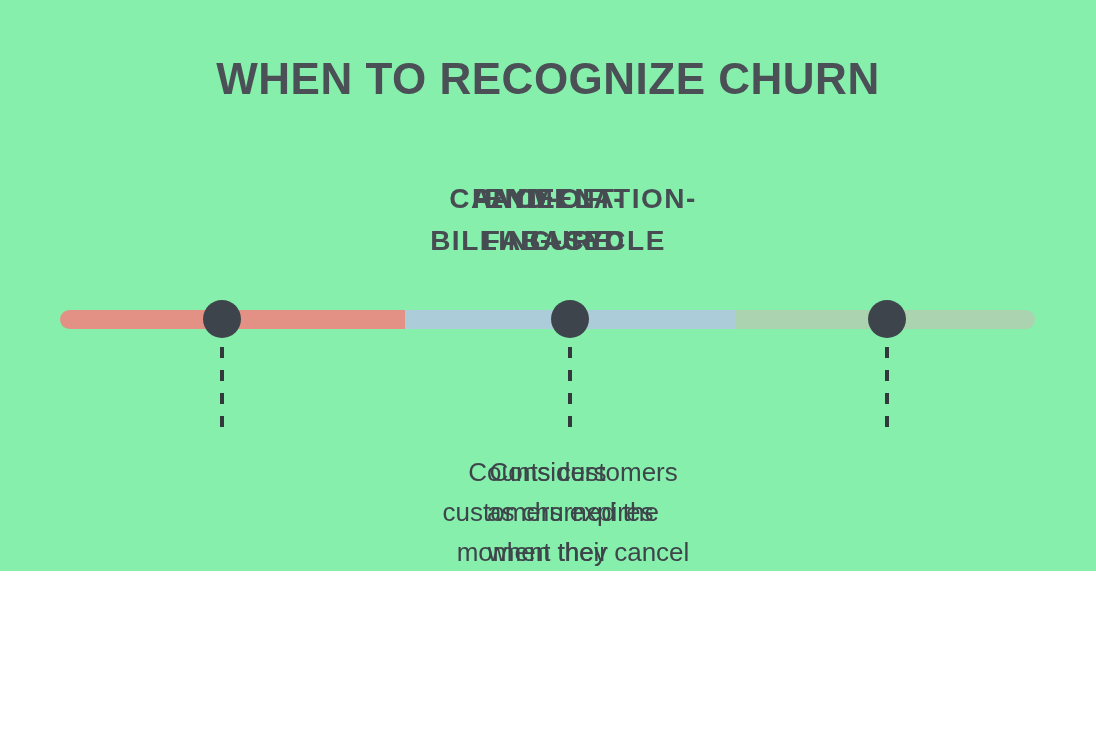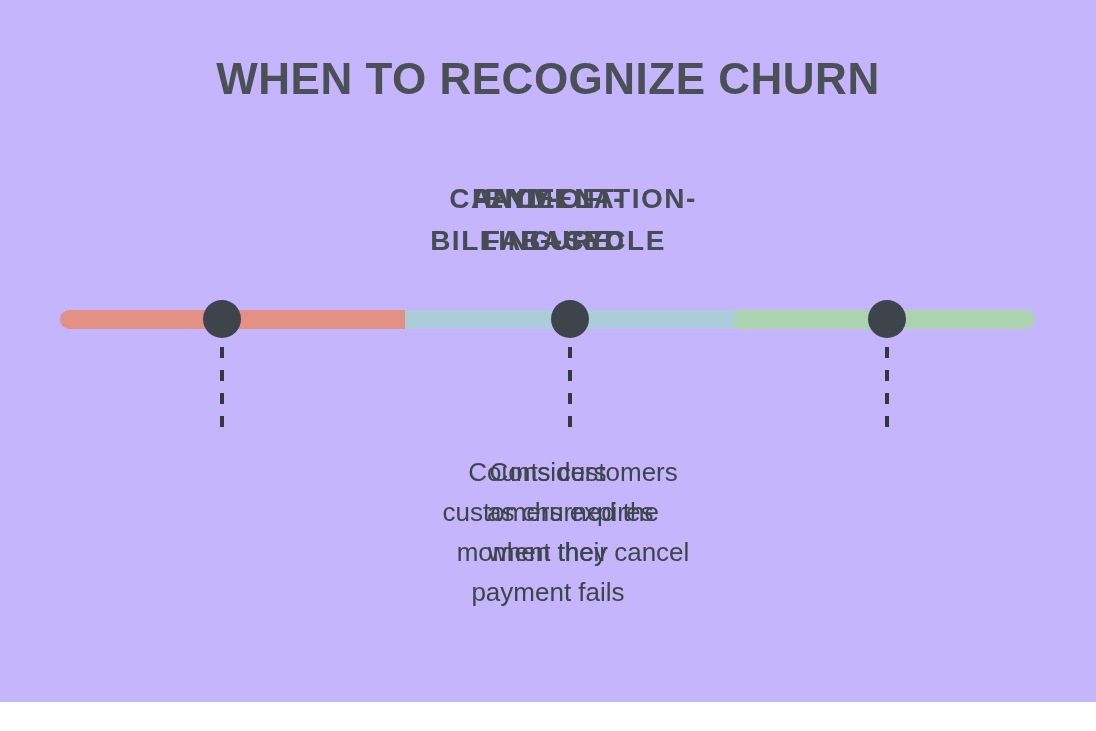--- a/index.html
+++ b/index.html
@@ -3,22 +3,22 @@
 <meta charset="utf-8">
 <style>
   html, body {
     margin: 0;
     padding: 0;
     background: #ffffff;
   }
   #canvas {
     position: relative;
     width: 1096px;
-    height: 702px;
-    background: #c4b5fd;
+    height: 571px;
+    background: #86efac;
     font-family: "Liberation Sans", "DejaVu Sans", sans-serif;
     overflow: hidden;
   }
   .page-title {
     position: absolute;
     top: 54px;
     left: 0;
     width: 1096px;
     text-align: center;
     font-size: 44px;

